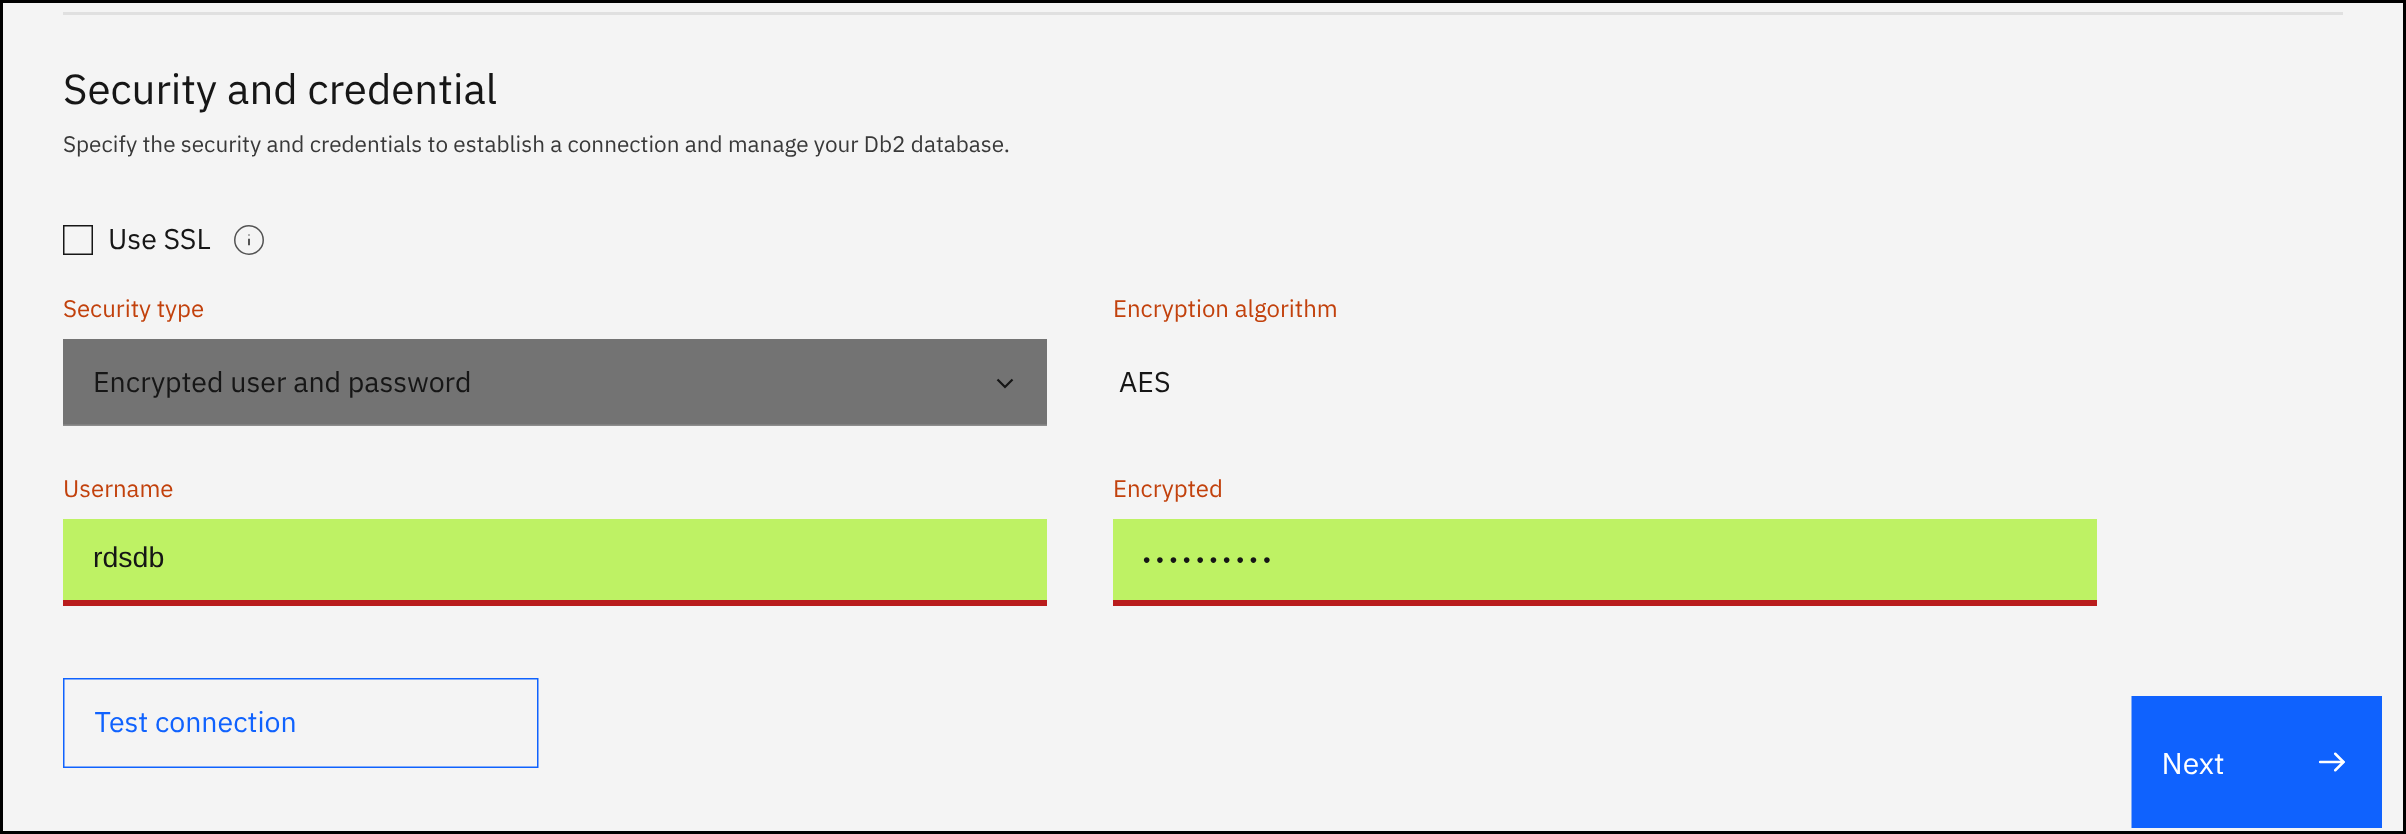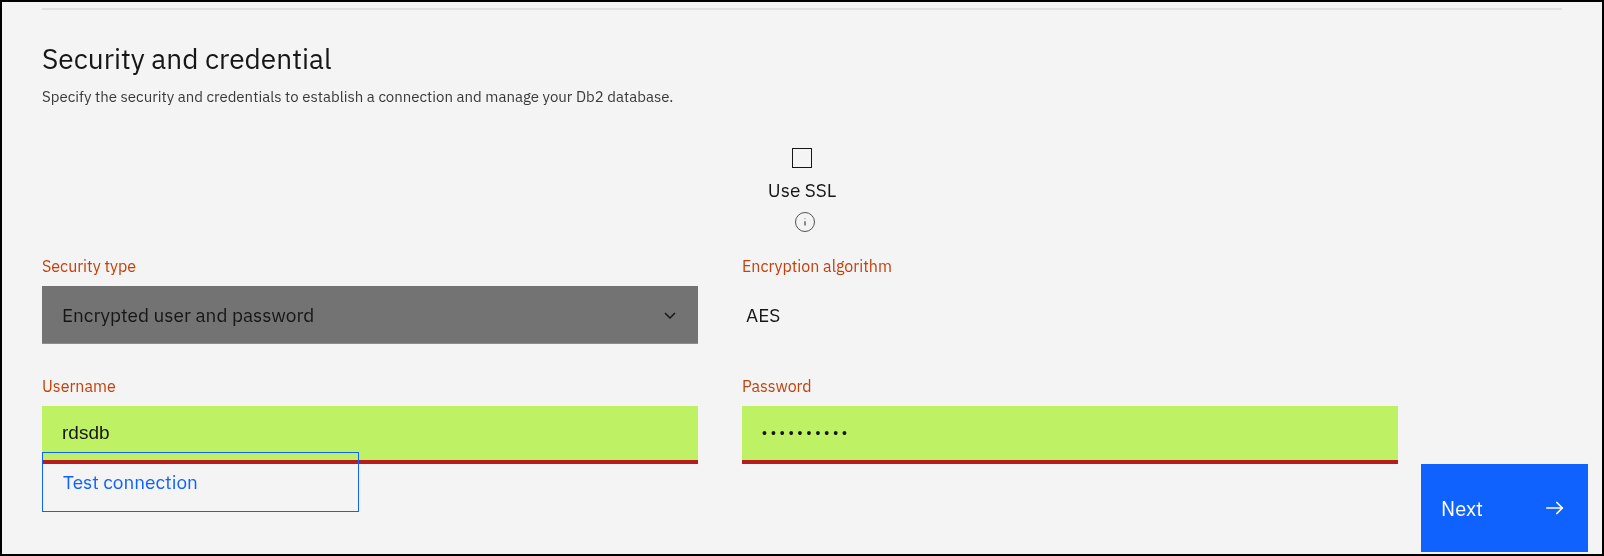--- a/index.html
+++ b/index.html
@@ -41,21 +41,20 @@
     font-size: 15px;
     font-weight: 400;
     color: #393939;
     margin-bottom: 42px;
   }
   .checkbox-row {
     display: flex;
     align-items: center;
     gap: 10px;
     margin-bottom: 24px;
-    flex-direction: column;
   }
   .checkbox {
     width: 20px;
     height: 20px;
     border: 1.5px solid #161616;
     background: transparent;
     cursor: pointer;
     flex-shrink: 0;
   }
   .checkbox-label {
@@ -222,21 +221,21 @@
         <span class="static-value">AES</span>
       </div>
     </div>
 
     <div class="form-field">
       <label class="field-label">Username</label>
       <input type="text" class="text-input" value="rdsdb" style="">
     </div>
 
     <div class="form-field">
-      <label class="field-label">Password</label>
+      <label class="field-label">Encrypted</label>
       <input type="password" class="text-input" value="••••••••••" style="">
     </div>
 
   </div>
 </div>
 
 <button class="test-btn">Test connection</button>
 
 <button class="next-btn">
   <span>Next</span>

